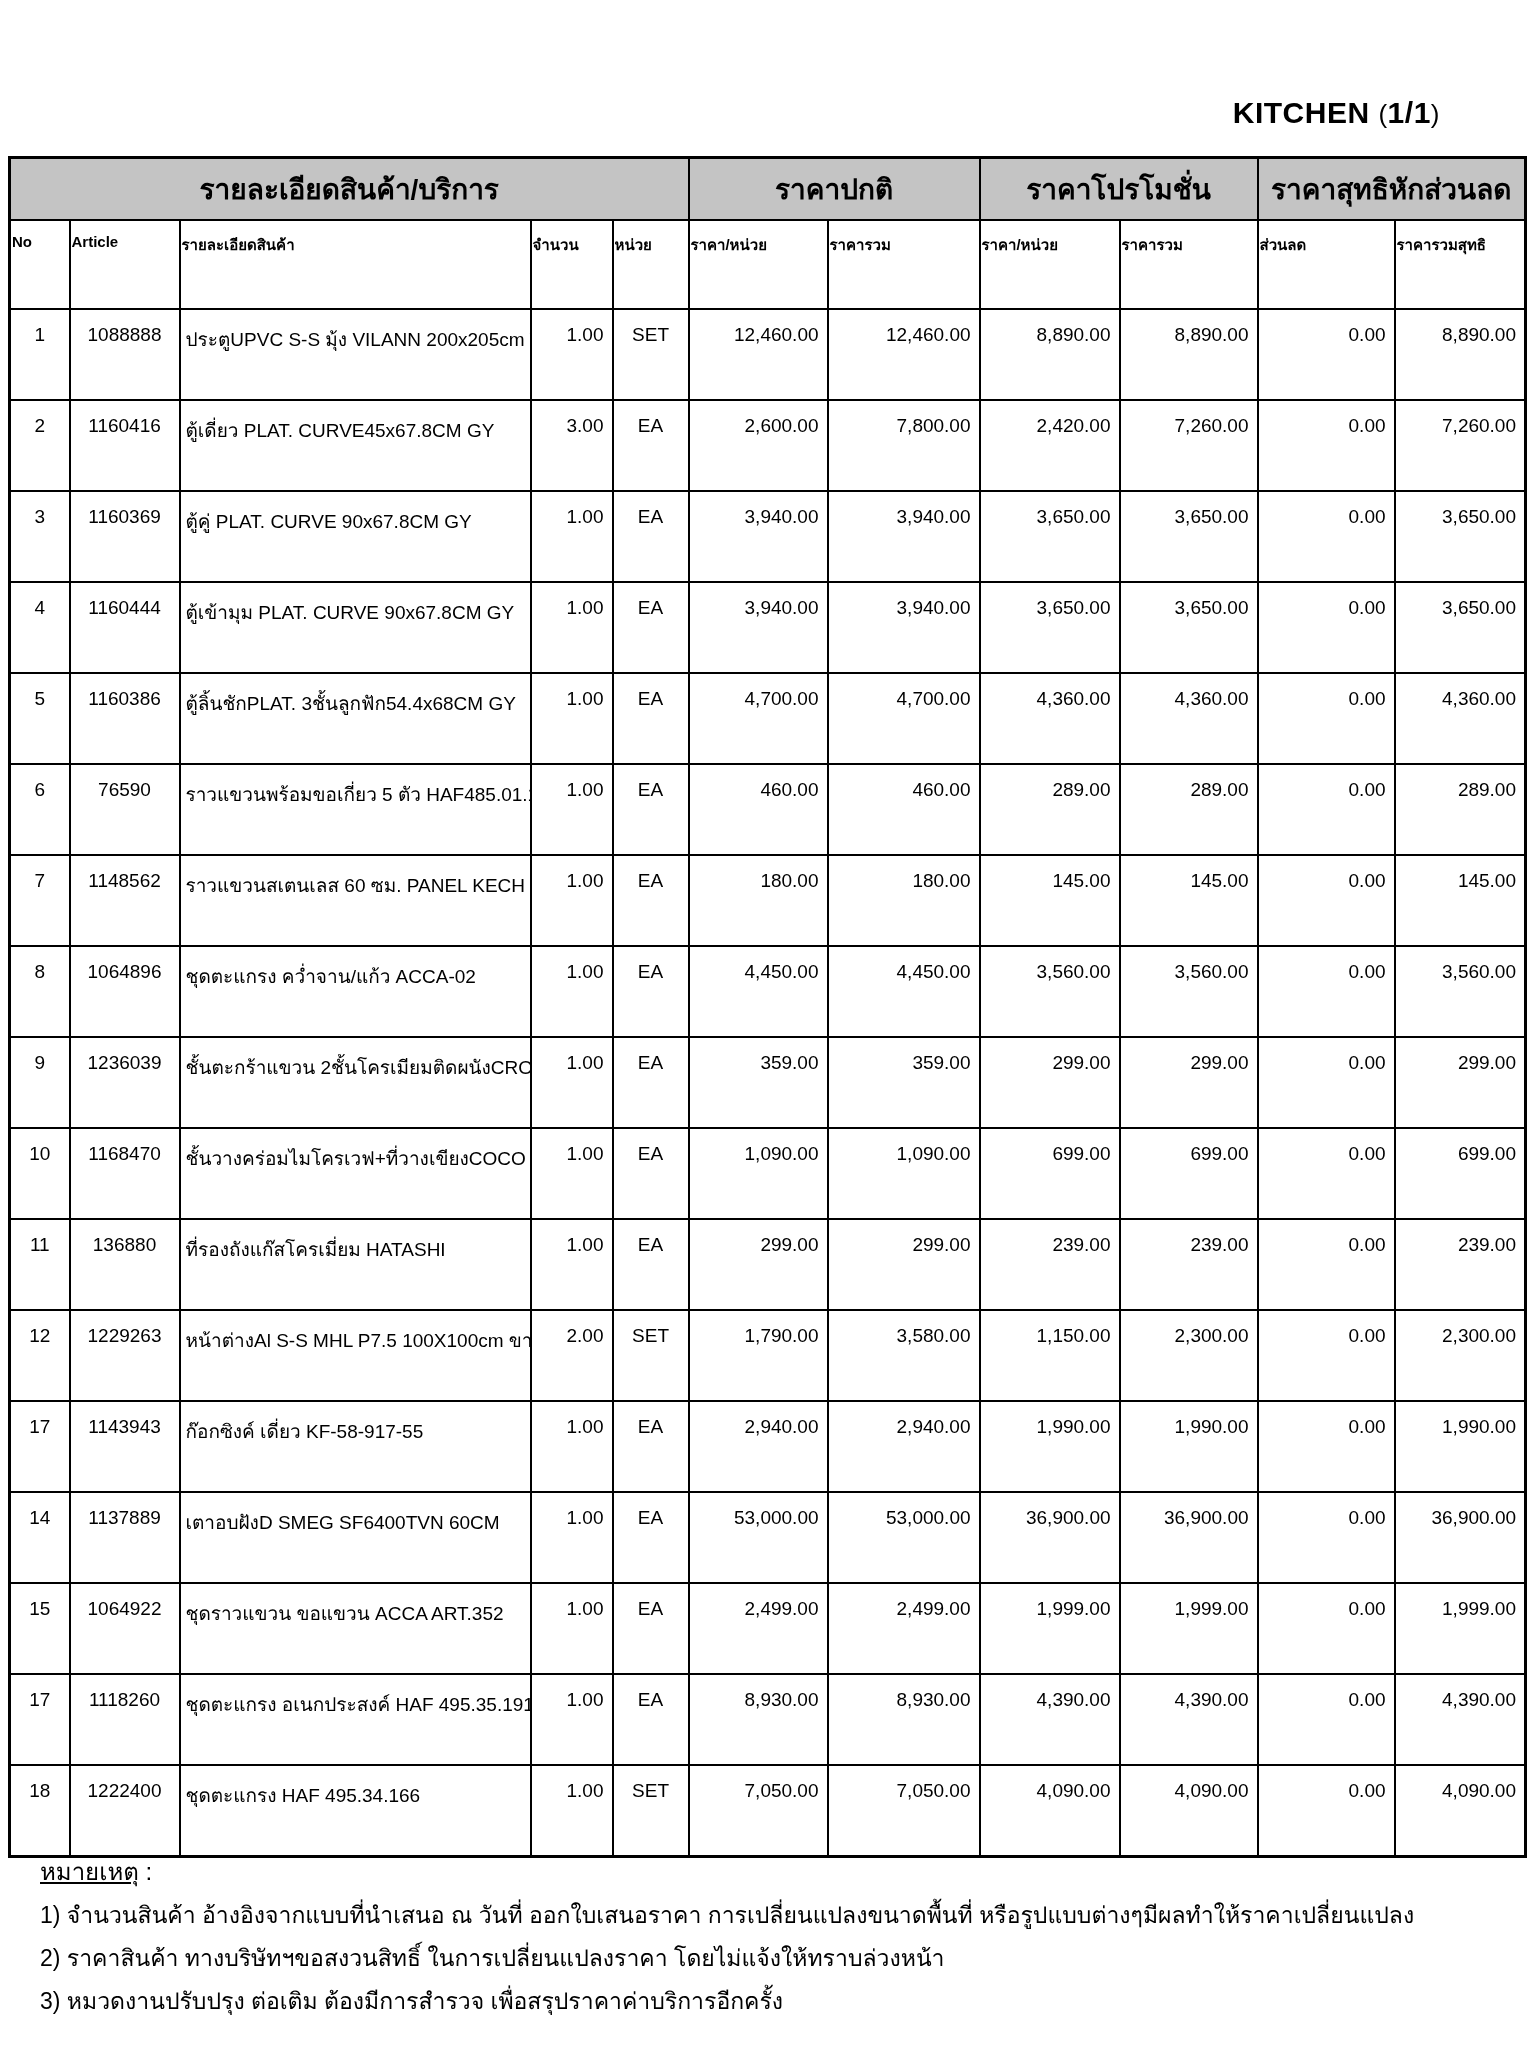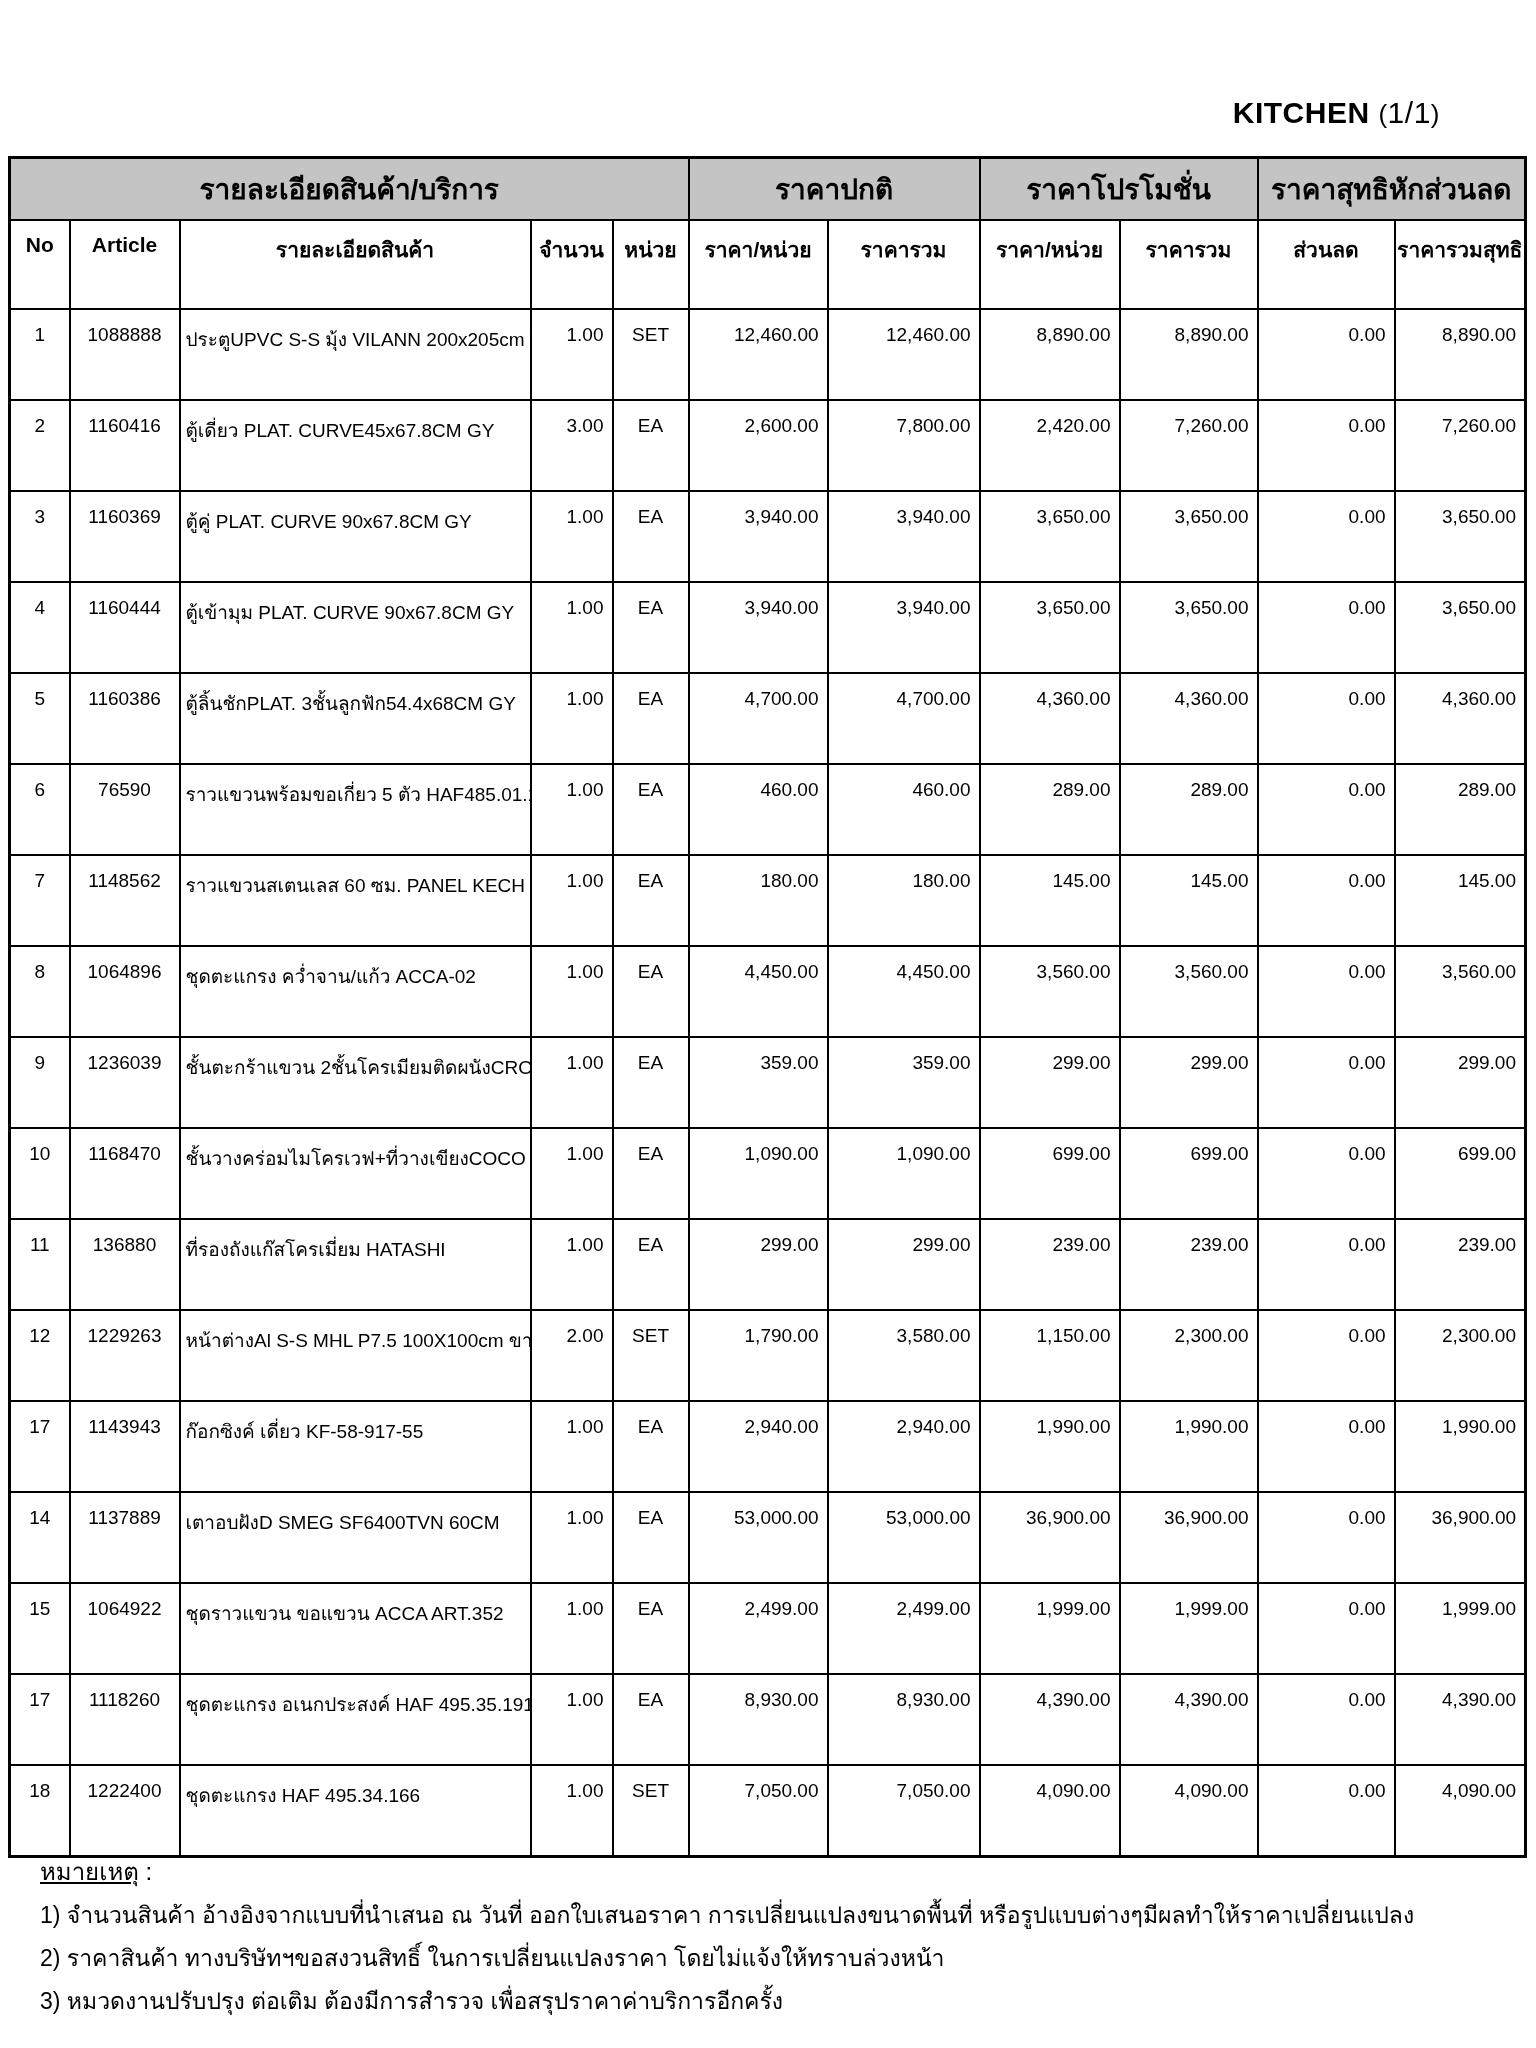--- a/index.html
+++ b/index.html
@@ -8,37 +8,37 @@
     background:#ffffff; color:#000;
     font-family:"Liberation Sans", sans-serif;
     position:relative;
     overflow:hidden;
   }
   .page-title {
     position:absolute; top:96px; right:96px;
     font-size:30px; font-weight:bold; letter-spacing:0.5px;
   }
   .page-title .paren { font-weight:400; font-size:26px; }
-  .page-title .pagenum { font-weight:normal; }
+  .page-title .pagenum { font-weight:bold; }
 
   table.quote {
     position:absolute; top:156px; left:8px;
     width:1516px;
     border-collapse:collapse; table-layout:fixed;
     border:3px solid #000;
   }
   .quote th, .quote td { border:2px solid #000; overflow:hidden; }
   .group-row th {
     height:58px; background:#c4c4c4;
     font-size:28px; font-weight:bold; vertical-align:middle; text-align:center;
   }
   .col-row th {
     height:74px; background:#ffffff;
-    font-size:21px; font-weight:bold;
-    vertical-align:top; padding-top:12px; text-align:center;
+    font-size:15px; font-weight:bold;
+    vertical-align:top; padding-top:12px; text-align:left;
   }
   .quote tbody td {
     height:74px; vertical-align:top; padding-top:14px;
     font-size:19px; background:#fff;
   }
   td.c { text-align:center; }
   td.r { text-align:right; padding-right:8px; }
   td.l { text-align:left; padding-left:5px; white-space:nowrap; }
 
   .notes {

